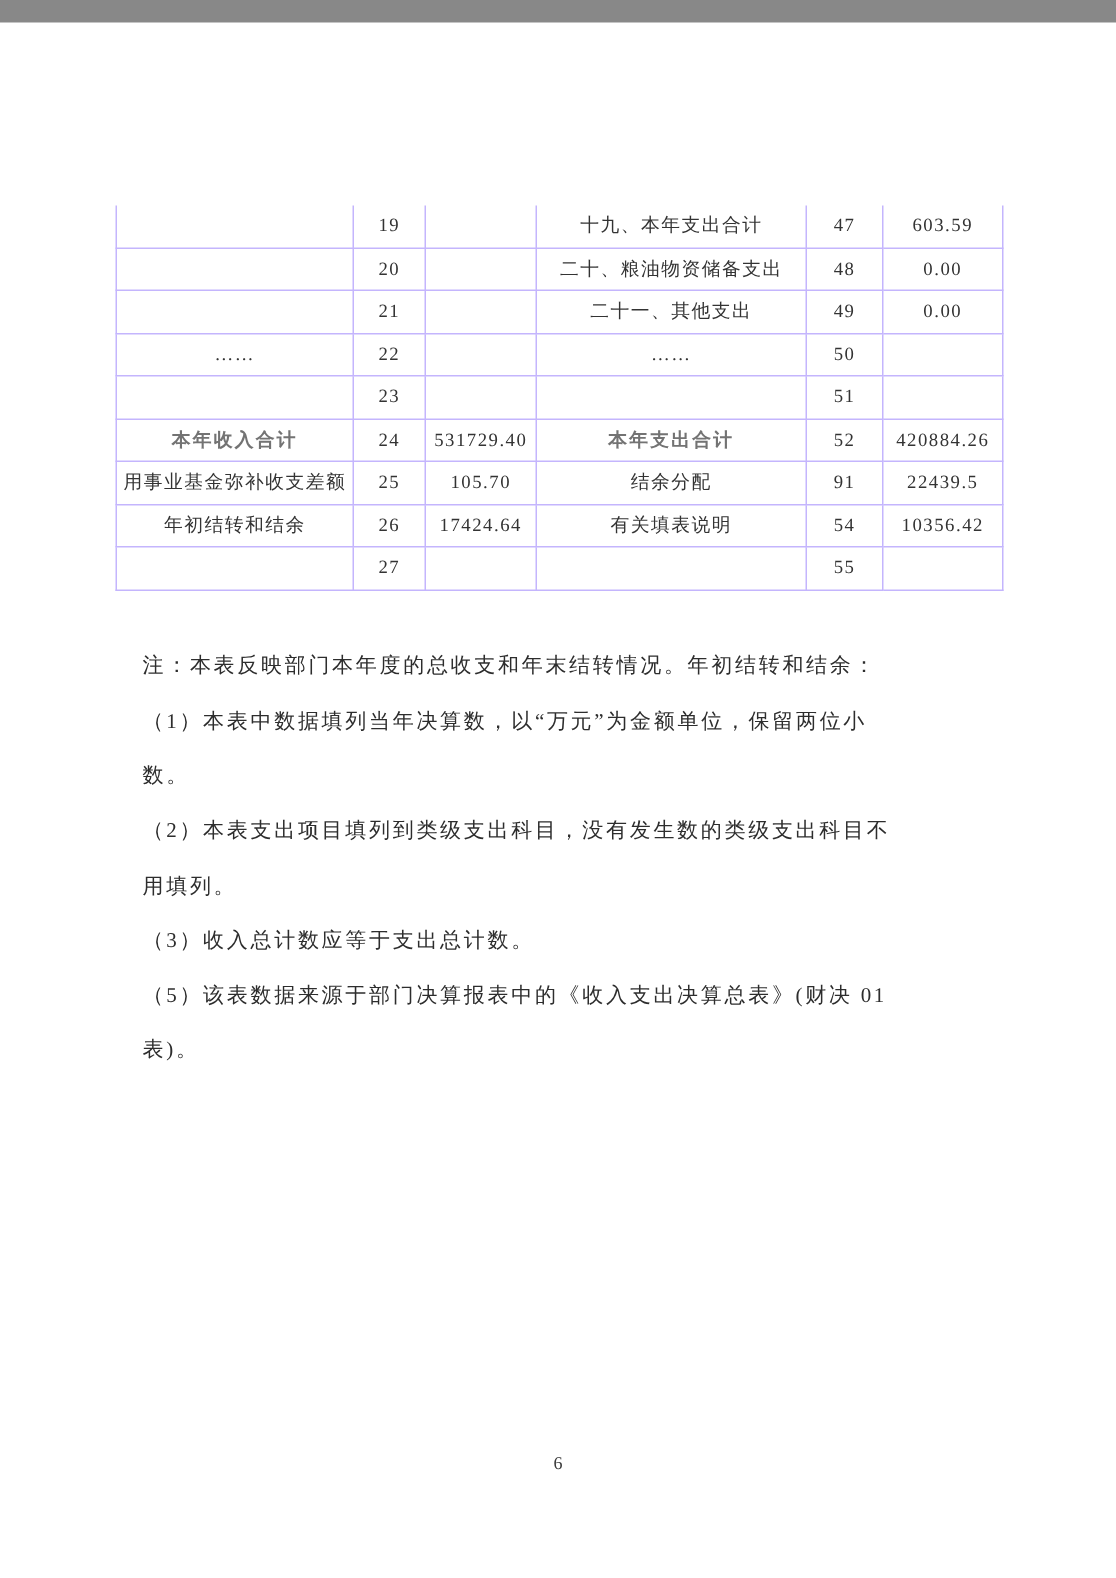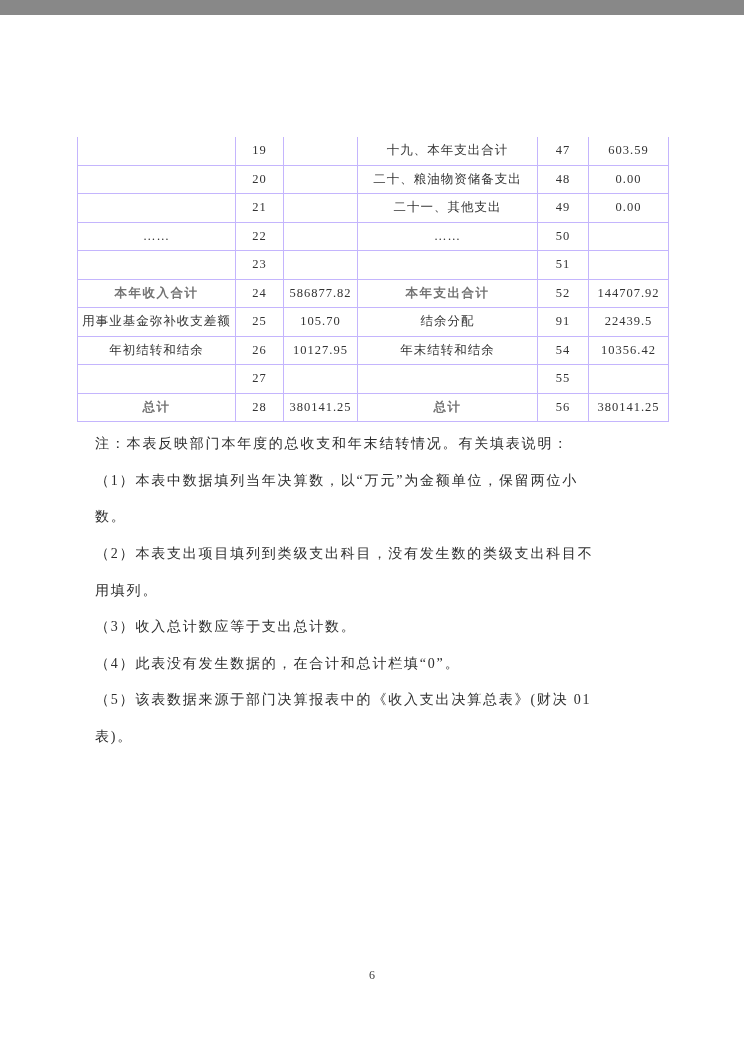--- a/index.html
+++ b/index.html
@@ -117,67 +117,58 @@
         <td></td>
         <td>23</td>
         <td></td>
         <td></td>
         <td>51</td>
         <td></td>
       </tr>
       <tr>
         <td class="b">本年收入合计</td>
         <td>24</td>
-        <td>586877.82</td>
+        <td>531729.40</td>
         <td class="b">本年支出合计</td>
         <td>52</td>
-        <td>144707.92</td>
+        <td>420884.26</td>
       </tr>
       <tr>
         <td>用事业基金弥补收支差额</td>
         <td>25</td>
         <td>105.70</td>
         <td>结余分配</td>
         <td>91</td>
         <td>22439.5</td>
       </tr>
       <tr>
         <td>年初结转和结余</td>
         <td>26</td>
-        <td>10127.95</td>
-        <td>年末结转和结余</td>
+        <td>17424.64</td>
+        <td>有关填表说明</td>
         <td>54</td>
         <td>10356.42</td>
       </tr>
       <tr>
         <td></td>
         <td>27</td>
         <td></td>
         <td></td>
         <td>55</td>
         <td></td>
       </tr>
-      <tr>
-        <td class="b">总计</td>
-        <td>28</td>
-        <td>380141.25</td>
-        <td class="b">总计</td>
-        <td>56</td>
-        <td>380141.25</td>
-      </tr>
     </tbody>
   </table>
 
   <div class="notes">
-    <div class="note-line">注：本表反映部门本年度的总收支和年末结转情况。有关填表说明：</div>
+    <div class="note-line">注：本表反映部门本年度的总收支和年末结转情况。年初结转和结余：</div>
     <div class="note-line">（1）本表中数据填列当年决算数，以“万元”为金额单位，保留两位小</div>
     <div class="note-line">数。</div>
     <div class="note-line">（2）本表支出项目填列到类级支出科目，没有发生数的类级支出科目不</div>
     <div class="note-line">用填列。</div>
     <div class="note-line">（3）收入总计数应等于支出总计数。</div>
-    <div class="note-line">（4）此表没有发生数据的，在合计和总计栏填“0”。</div>
     <div class="note-line">（5）该表数据来源于部门决算报表中的《收入支出决算总表》(财决 01</div>
     <div class="note-line">表)。</div>
   </div>
 
   <div class="page-number">6</div>
 
 </div>
 
 </body></html>

